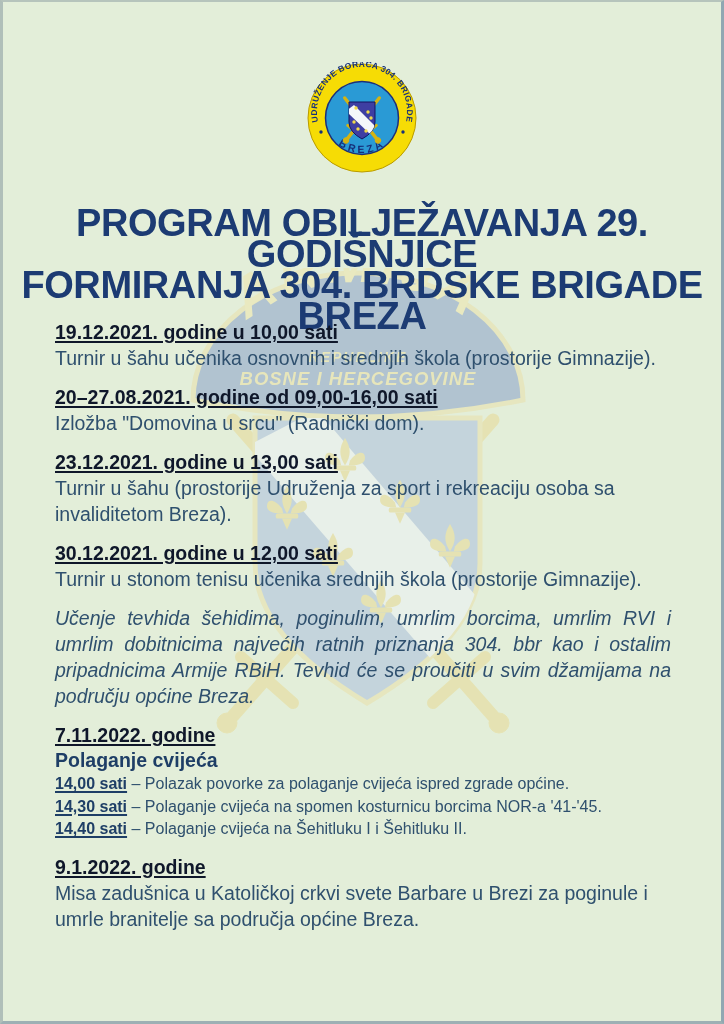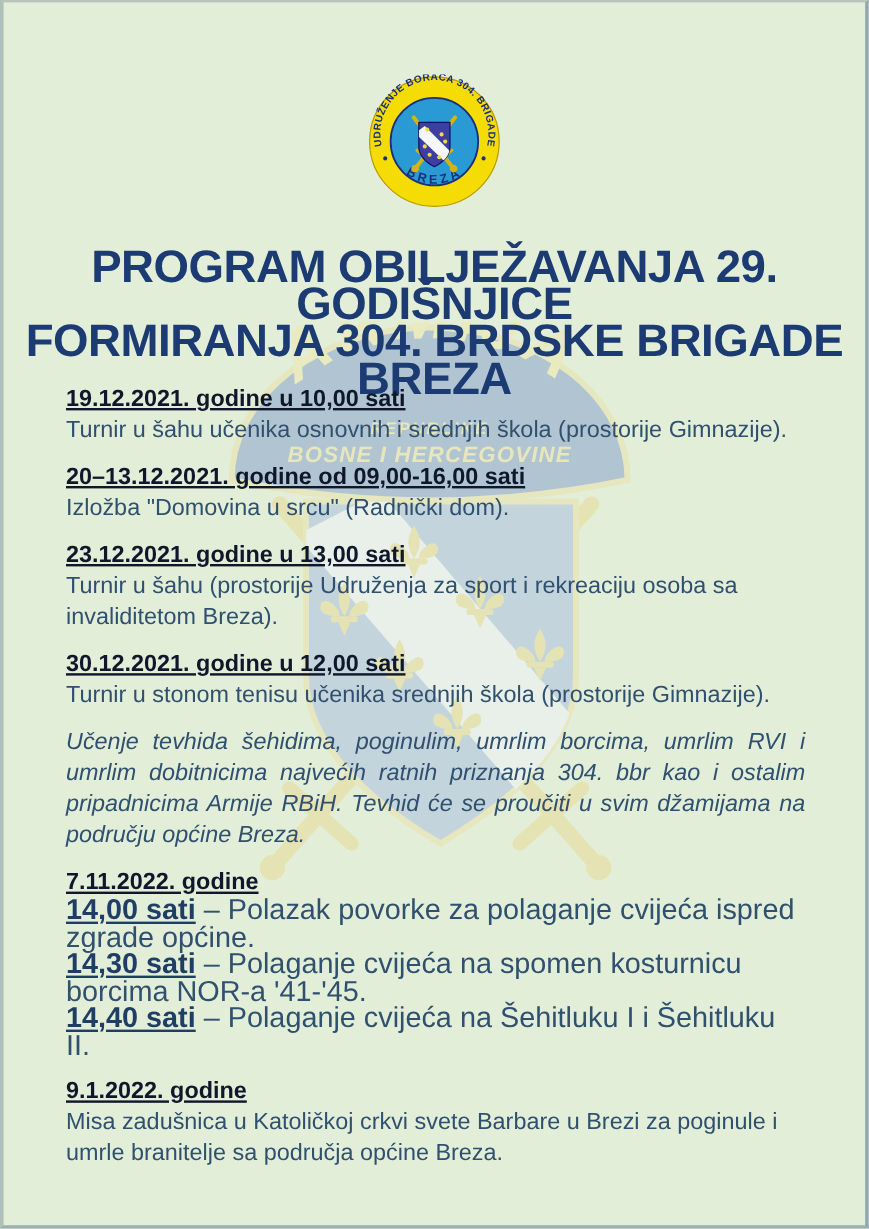--- a/index.html
+++ b/index.html
@@ -25,21 +25,21 @@
   }
   .content{position:absolute;left:52px;right:50px;top:317px;z-index:2;}
   .entry{margin-bottom:13px;}
   .entry-heading{
     font-weight:bold;color:#0f172a;font-size:19.5px;line-height:26px;
     text-decoration:underline;text-decoration-thickness:2px;text-underline-offset:2px;
   }
   .entry-subheading{font-weight:bold;color:#1e3e66;font-size:19.5px;line-height:25px;}
   .entry-body{color:#2f506e;font-size:19.5px;line-height:26px;}
   .entry-body.justify{text-align:justify;font-style:italic;}
-  .entry-item{color:#2f506e;font-size:24px;line-height:22.5px;}
+  .entry-item{color:#2f506e;font-size:16px;line-height:22.5px;}
   .entry-item .time{
     font-weight:bold;color:#1e3e66;
     text-decoration:underline;text-decoration-thickness:2px;text-underline-offset:2px;
   }
 </style>
 </head>
 <body>
 
 <div class="page">
 
@@ -132,36 +132,37 @@
     <div>PROGRAM OBILJEŽAVANJA 29. GODIŠNJICE</div>
     <div>FORMIRANJA 304. BRDSKE BRIGADE BREZA</div>
   </div>
 
   <div class="content">
       <div class="entry">
         <div class="entry-heading">19.12.2021. godine u 10,00 sati</div>
         <div class="entry-body">Turnir u šahu učenika osnovnih i srednjih škola (prostorije Gimnazije).</div>
       </div>
       <div class="entry">
-        <div class="entry-heading">20–13.12.2021. godine od 09,00-16,00 sati</div>
+        <div class="entry-heading">20–27.08.2021. godine od 09,00-16,00 sati</div>
         <div class="entry-body">Izložba "Domovina u srcu" (Radnički dom).</div>
       </div>
       <div class="entry">
         <div class="entry-heading">23.12.2021. godine u 13,00 sati</div>
         <div class="entry-body">Turnir u šahu (prostorije Udruženja za sport i rekreaciju osoba sa invaliditetom Breza).</div>
       </div>
       <div class="entry">
         <div class="entry-heading">30.12.2021. godine u 12,00 sati</div>
         <div class="entry-body">Turnir u stonom tenisu učenika srednjih škola (prostorije Gimnazije).</div>
       </div>
       <div class="entry">
         <div class="entry-body justify">Učenje tevhida šehidima, poginulim, umrlim borcima, umrlim RVI i umrlim dobitnicima najvećih ratnih priznanja 304. bbr kao i ostalim pripadnicima Armije RBiH. Tevhid će se proučiti u svim džamijama na području općine Breza.</div>
       </div>
       <div class="entry">
         <div class="entry-heading">7.11.2022. godine</div>
+        <div class="entry-subheading">Polaganje cvijeća</div>
         <div class="entry-item"><span class="time">14,00 sati</span><span class="sep"> – </span><span>Polazak povorke za polaganje cvijeća ispred zgrade općine.</span></div>
         <div class="entry-item"><span class="time">14,30 sati</span><span class="sep"> – </span><span>Polaganje cvijeća na spomen kosturnicu borcima NOR-a '41-'45.</span></div>
         <div class="entry-item"><span class="time">14,40 sati</span><span class="sep"> – </span><span>Polaganje cvijeća na Šehitluku I i Šehitluku II.</span></div>
       </div>
       <div class="entry">
         <div class="entry-heading">9.1.2022. godine</div>
         <div class="entry-body">Misa zadušnica u Katoličkoj crkvi svete Barbare u Brezi za poginule i umrle branitelje sa područja općine Breza.</div>
       </div>
     </div>
 

